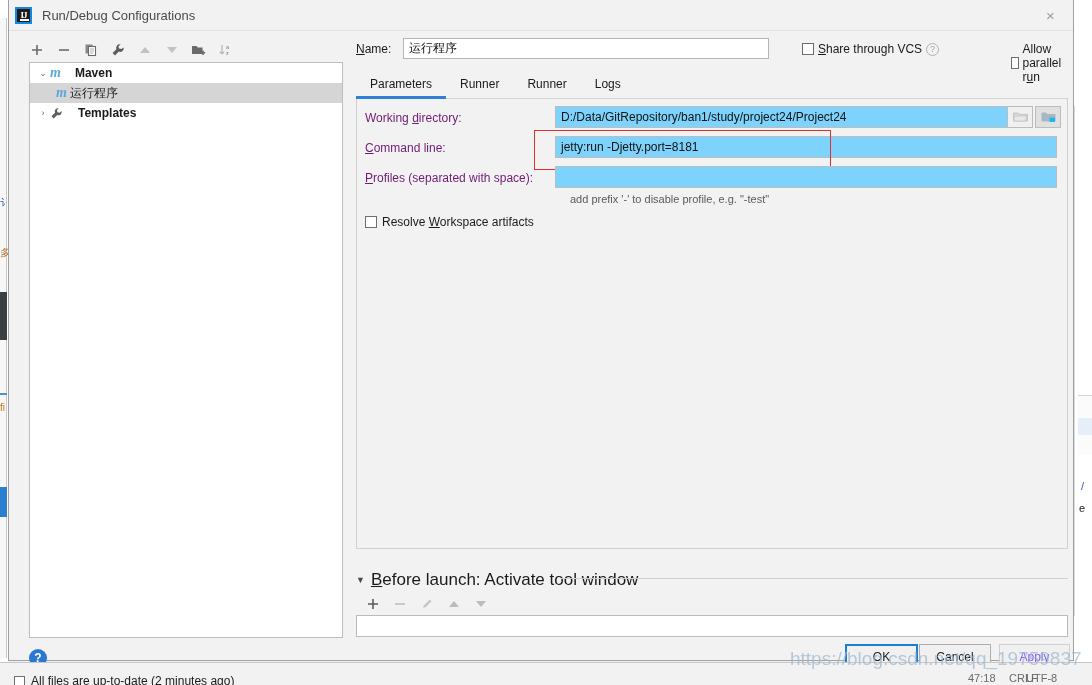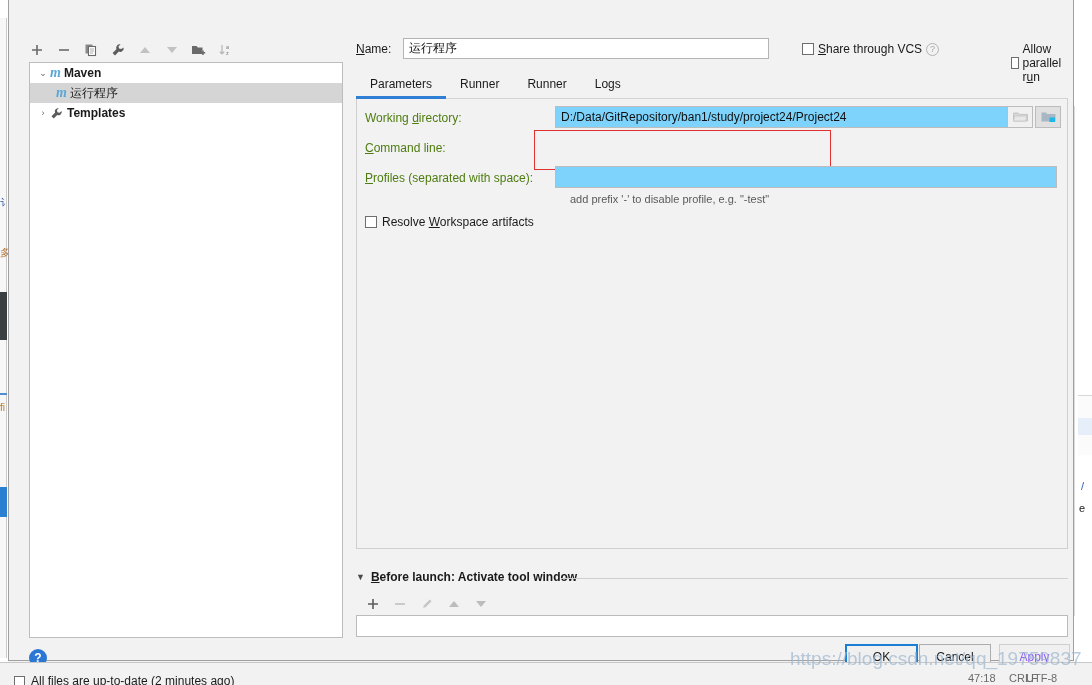--- a/index.html
+++ b/index.html
@@ -65,21 +65,21 @@
   }
   .tree-row { position:relative; height:20px; display:flex; align-items:center; cursor:pointer; padding-left:6px; }
   .tree-row.selected { background:#d5d5d5; }
   .chev { width:14px; font-size:9px; color:#6a6a6a; text-align:center; }
   .m-icon {
     font-family:"Liberation Serif", serif; font-style:italic; font-weight:bold;
     color:#5aa8d8; font-size:14px; margin-right:3px; line-height:1;
   }
   .wrench-icon { margin-right:4px; display:inline-flex; }
   .tree-label { font-size:12px; }
-  .tree-label.bold { font-weight:bold; }
+  .tree-label.bold { font-weight:bold;margin-left:11px; }
   .tree-label.cn { font-family:"DejaVu Sans", sans-serif; font-size:12px; }
 
   
   .name-label { position:absolute; left:347px; top:42px; font-size:12px; }
   .name-label u { text-decoration:underline; }
   .name-input {
     position:absolute; left:394px; top:38px; width:366px; height:21px;
     border:1px solid #b4b4b4; background:#ffffff; padding:0 5px;
     font-family:"DejaVu Sans", sans-serif; font-size:12px; color:#111;
     line-height:19px;
@@ -100,21 +100,21 @@
     content:""; position:absolute; left:0; right:0; bottom:-2px; height:3px; background:#2f80d4;
   }
   .tabs-underline { position:absolute; left:347px; top:98px; width:712px; height:1px; background:#d4d4d4; }
 
   .content-pane {
     position:absolute; left:347px; top:99px; width:712px; height:450px;
     background:#f2f2f2; border:1px solid #cfcfcf; border-top:none;
   }
   .content-scroll { position:absolute; right:0; top:1px; width:7px; height:448px; background:#f2f2f2; }
 
-  .fld-label { position:absolute; font-size:12px; color:#4d7c0f; white-space:nowrap; }
+  .fld-label { position:absolute; font-size:12px; color:#701a75; white-space:nowrap; }
   .fld-label u { text-decoration:underline; }
   .fld-input {
     position:absolute; height:22px; border:1px solid #bcbcbc; background:#7dd3fc;
     padding:0 5px; font-size:12px; color:#111; line-height:20px; overflow:hidden; white-space:nowrap;
   }
   .fld-hint { position:absolute; font-size:11px; color:#5a5a5a; }
 
   .browse-btn {
     position:absolute; width:26px; height:22px; border:1px solid #bcbcbc;
     background:#f0f0f0; display:flex; align-items:center; justify-content:center; cursor:pointer;
@@ -123,21 +123,21 @@
   .red-box {
     position:absolute; left:525px; top:130px; width:297px; height:40px;
     border:1.5px solid #e03030; pointer-events:none;
   }
 
   .cb-row { position:absolute; display:flex; align-items:center; gap:5px; font-size:12px; }
 
   
   .bl-header { position:absolute; left:347px; top:570px; display:flex; align-items:center; gap:6px; }
   .bl-tri { font-size:9px; color:#4a4a4a; }
-  .bl-text { font-size:12px;font-weight:bold; }
+  .bl-text { font-size:17px; }
   .bl-text u { text-decoration:underline; }
   .bl-rule { position:absolute; left:552px; top:578px; width:507px; height:1px; background:#cfcfcf; }
   .bl-toolbar { position:absolute; left:350px; top:593px; display:flex; align-items:center; }
   .bl-list {
     position:absolute; left:347px; top:615px; width:712px; height:22px;
     background:#ffffff; border:1px solid #bcbcbc;
   }
 
   
   .help-btn {
@@ -183,20 +183,28 @@
   <div class="ide-right-strip"></div>
   <div class="ide-right-scroll"></div>
   <div class="ide-right-panel"></div>
   <div class="ide-right-sel"></div>
   <div class="ide-right-glyph" style="left:1081px;top:480px;">/</div>
   <div class="ide-right-glyph" style="left:1079px;top:502px;color:#1a1a1a;">e</div>
 </div>
 
 <div id="dialog">
 
+  <div class="titlebar">
+    <div class="ij-logo">
+      <span>IJ</span>
+        <div class="bar"></div>
+    </div>
+    <div class="title-text">Run/Debug Configurations</div>
+    <div class="close-btn">×</div>
+  </div>
 
   <div class="left-toolbar">
     <div class="tb-btn">
       <svg class="tb-ico" width="14" height="14" viewBox="0 0 14 14">
         <path d="M7 2 L7 12 M2 7 L12 7" stroke="#6a6a6a" stroke-width="1.6" fill="none"></path>
       </svg>
     </div>
     <div class="tb-btn">
       <svg class="tb-ico" width="14" height="14" viewBox="0 0 14 14">
         <path d="M2 7 L12 7" stroke="#6a6a6a" stroke-width="1.6" fill="none"></path>
@@ -295,20 +303,21 @@
     </svg>
   </div>
   <div class="browse-btn" style="left:1026px; top:106px; background:#e0e0e0;">
     <svg width="15" height="12" viewBox="0 0 15 12">
       <path d="M0.5 1.5 H5 L6.2 3 H14.5 V10.5 H0.5 Z" fill="#a9b6c3"></path>
       <rect x="8.5" y="6.5" width="5.5" height="4.5" fill="#1fb6e8"></rect>
     </svg>
   </div>
 
   <div class="fld-label" style="left:356px; top:141px;"><u>C</u>ommand line:</div>
+  <div class="fld-input" style="left:546px; top:136px; width:502px;">jetty:run -Djetty.port=8181</div>
   <div class="red-box"></div>
 
   <div class="fld-label" style="left:356px; top:171px;"><u>P</u>rofiles (separated with space):</div>
   <div class="fld-input" style="left:546px; top:166px; width:502px;"></div>
   <div class="fld-hint" style="left:561px; top:193px;">add prefix '-' to disable profile, e.g. "-test"</div>
 
   <div class="cb-row" style="left:356px; top:215px;justify-content:center;">
     <span class="cb"></span>
     <span>Resolve <u>W</u>orkspace artifacts</span>
   </div>

